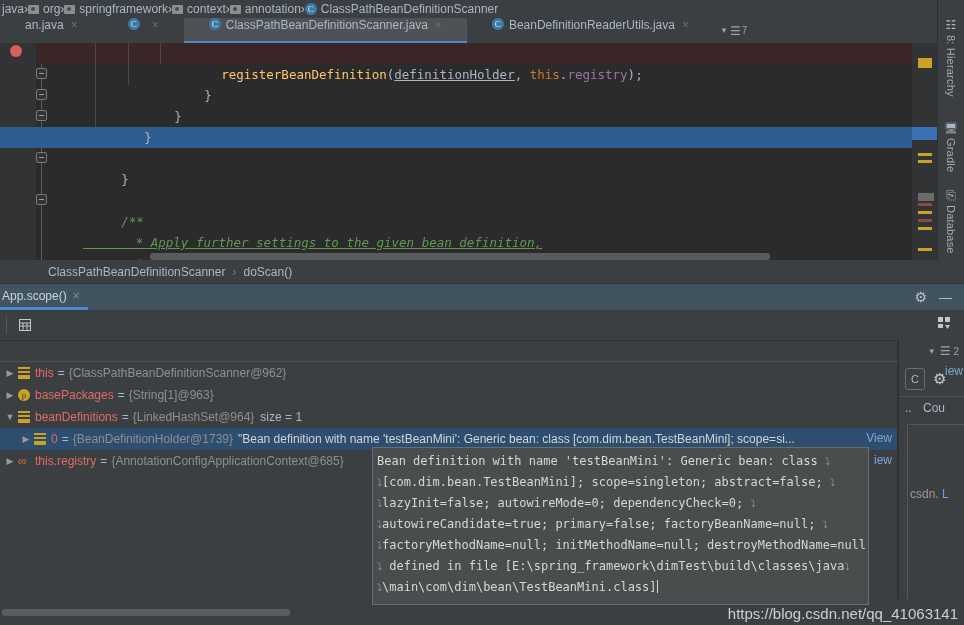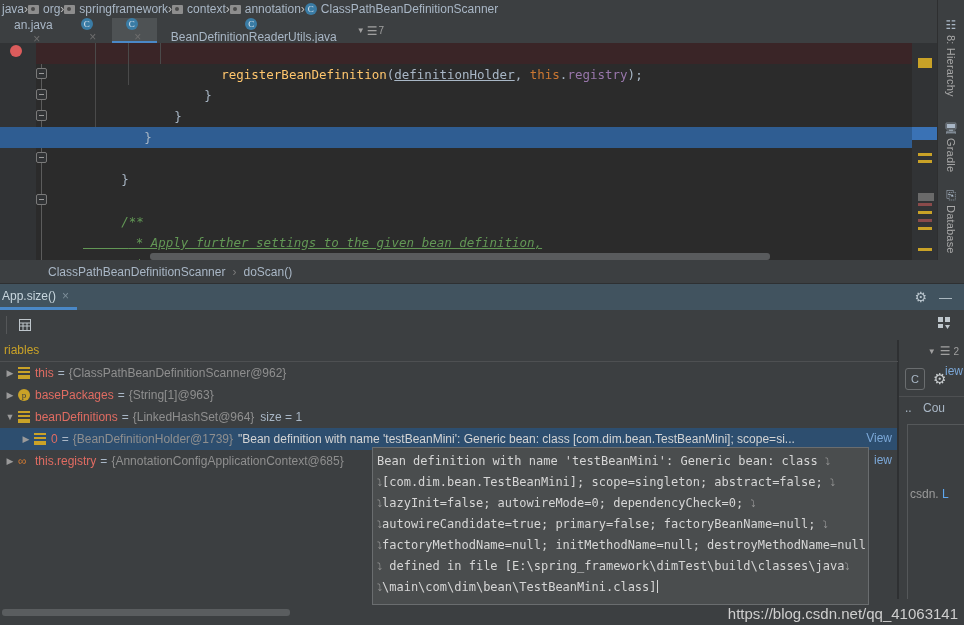--- a/index.html
+++ b/index.html
@@ -31,22 +31,22 @@
     font-size:9px;line-height:12px;text-align:center;display:inline-block;margin-right:4px;
     font-family:"Liberation Serif",serif;
   }
 
   
   .tabbar{
     position:absolute;left:0;top:18px;width:938px;height:25px;
     background:#3c3f41;display:flex;align-items:stretch;overflow:hidden;
   }
   .tab{
-    display:flex;align-items:center;padding:0 14px;font-size:12px;color:#a9b7c6;
-    white-space:nowrap;background:#3c3f41;border-bottom:2px solid transparent;flex-direction:column;
+    display:flex;padding:0 25px;font-size:12px;color:#a9b7c6;
+    white-space:nowrap;background:#3c3f41;border-bottom:2px solid transparent;
   }
   .tab.active{background:#4e5254;border-bottom:2px solid #4a88c7;}
   .tab .cls-ic{margin-right:5px;}
   .tab .x{color:#6e6e6e;margin-left:7px;font-size:12px;}
   .tab-overflow{
     display:flex;align-items:center;gap:2px;padding:0 6px;color:#a0a0a0;font-size:10px;
   }
 
   
   .editor{
@@ -256,20 +256,21 @@
     <div class="tab">
       <span>an.java</span>
       <span class="x">×</span>
     </div>
     <div class="tab">
       <span class="cls-ic">C</span>
       <span class="x">×</span>
     </div>
     <div class="tab active">
       <span class="cls-ic">C</span>
+      <span>ClassPathBeanDefinitionScanner.java</span>
       <span class="x">×</span>
     </div>
     <div class="tab">
       <span class="cls-ic">C</span>
       <span>BeanDefinitionReaderUtils.java</span>
       <span class="x">×</span>
     </div>
     <div class="tab-overflow">
       <span style="font-size:8px;">▼</span>
       <span style="font-size:12px;letter-spacing:-1px;">☰</span>
@@ -360,21 +361,21 @@
   </div>
 
   <div class="navbar">
     <span>ClassPathBeanDefinitionScanner</span>
     <span class="sep">›</span>
     <span>doScan()</span>
   </div>
 
   <div class="dbg-header">
     <div class="dbg-tab">
-      <span>App.size()</span>
+      <span>App.scope()</span>
       <span class="x">×</span>
     </div>
     <div class="dbg-head-right">
       <span style="font-size:14px;color:#b8c4cc;">⚙</span>
       <span style="font-size:13px;color:#b8c4cc;">—</span>
     </div>
   </div>
 
   <div class="dbg-toolbar">
     <div class="tb-div"></div>
@@ -392,23 +393,20 @@
         <svg width="15" height="15" viewBox="0 0 15 15" aria-hidden="true">
           <rect x="1" y="1" width="5" height="5" fill="#bfc7cc"></rect>
           <rect x="8" y="1" width="5" height="5" fill="#bfc7cc"></rect>
           <rect x="1" y="8" width="5" height="4" fill="#bfc7cc"></rect>
           <polygon points="8,9 13,9 10.5,13" fill="#bfc7cc"></polygon>
         </svg>
       </span>
     </div>
   </div>
 
-  <div class="vars-tabbar">
-    <div class="vars-tab">riables</div>
-  </div>
 
   <div class="vars-panel">
 
     <div class="vrow" style="padding-left:2px;">
       <span class="arrow">▶</span>
       <span class="vic obj"></span>
       <span class="vname">this</span>
       <span class="veq">=</span>
       <span class="vval">{ClassPathBeanDefinitionScanner@962}</span>
     </div>

